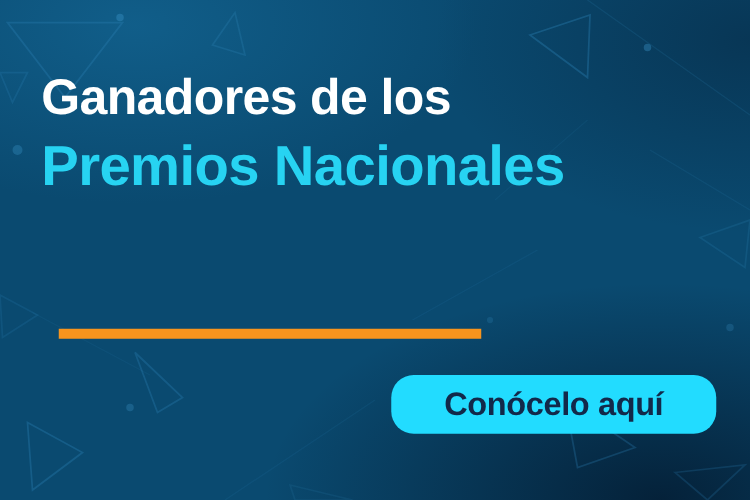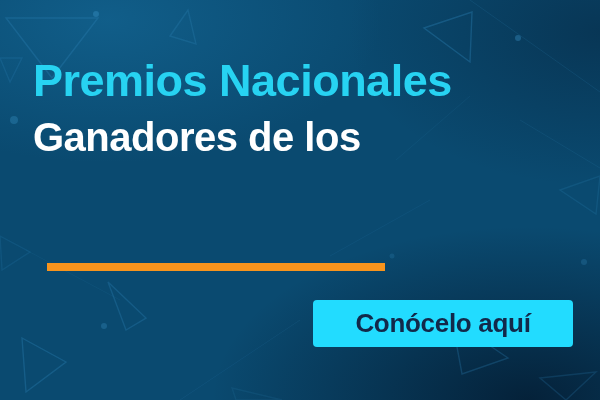--- a/index.html
+++ b/index.html
@@ -81,21 +81,21 @@
     background: #f7941d;
   }
 
   .cta {
     position: absolute;
     left: 313px;
     top: 300px;
     width: 260px;
     height: 47px;
     border: none;
-    border-radius: 4px;
+    border-radius: 18px;
     background: #22dcff;
     color: #12294a;
     font-family: "Liberation Sans", sans-serif;
     font-size: 26px;
     font-weight: 700;
     letter-spacing: -0.3px;
     cursor: pointer;
     padding: 0;
     display: flex;
     align-items: center;
@@ -138,21 +138,21 @@
       <circle cx="96" cy="14" r="3" opacity="0.35"></circle>
       <circle cx="518" cy="38" r="3" opacity="0.35"></circle>
       <circle cx="14" cy="120" r="4" opacity="0.30"></circle>
       <circle cx="104" cy="326" r="3" opacity="0.28"></circle>
       <circle cx="584" cy="262" r="3" opacity="0.22"></circle>
       <circle cx="392" cy="256" r="2.5" opacity="0.18"></circle>
     </g>
   </svg>
 
   <div class="headline">
+    <span class="line line-1">Ganadores de los</span>
     <span class="line line-2">Premios Nacionales</span>
-    <span class="line line-1">Ganadores de los</span>
   </div>
 
   <div class="accent-rule"></div>
 
   <button class="cta">Conócelo aquí</button>
 
 </div>
 
 </body></html>

